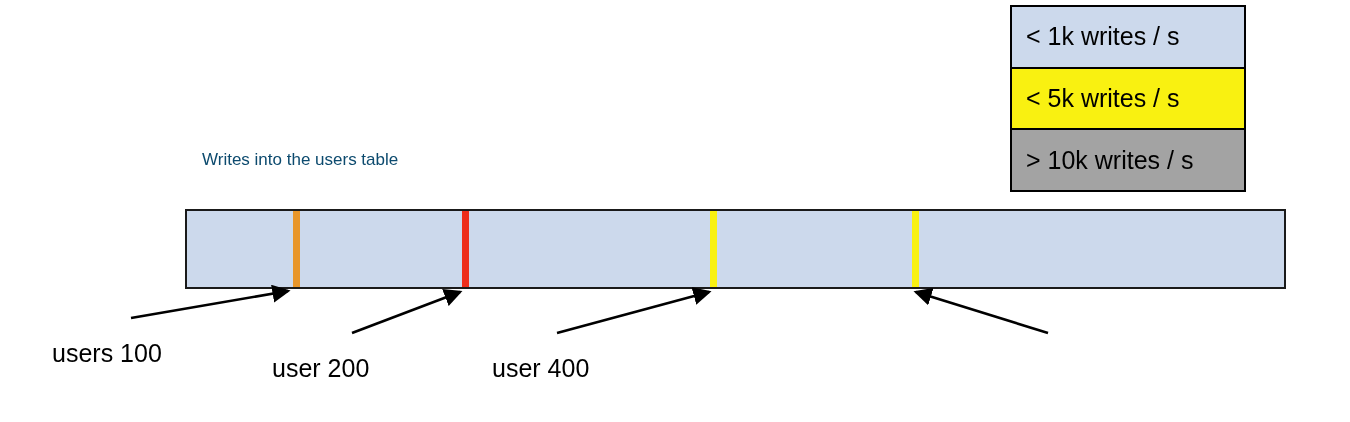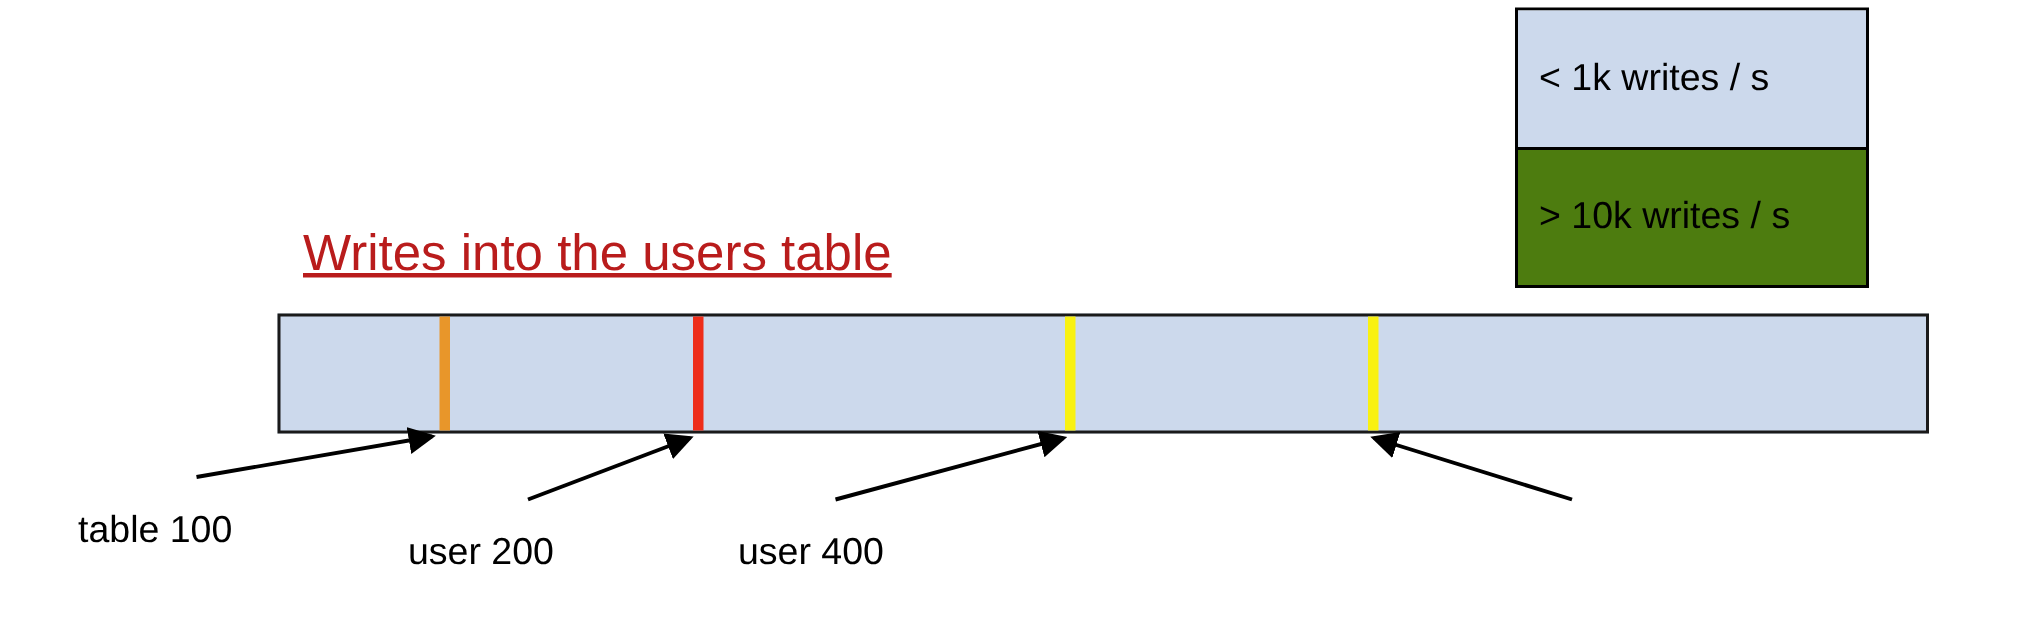--- a/index.html
+++ b/index.html
@@ -47,24 +47,23 @@
     line-height: 1;
     white-space: nowrap;
     letter-spacing: 0px;
   }
 
   
   #chart-title {
     position: absolute;
     left: 202px;
     top: 150px;
-    font-size: 34px;
-    color: #b91c1c;
+    font-size: 17px;
+    color: #0c4a6e;
     white-space: nowrap;
-    text-decoration: underline;
   }
 
   
   #bar {
     position: absolute;
     left: 185px;
     top: 209px;
     width: 1101px;
     height: 80px;
     box-sizing: border-box;
@@ -98,21 +97,24 @@
 </style>
 </head>
 <body>
 
 <div id="canvas">
 
   <div id="legend">
     <div class="legend-row" style="background: rgb(204, 217, 236);">
       <span class="legend-label">&lt; 1k writes / s</span>
     </div>
-    <div class="legend-row" style="background: #4d7c0f;">
+    <div class="legend-row" style="background: rgb(249, 241, 17);">
+      <span class="legend-label">&lt; 5k writes / s</span>
+    </div>
+    <div class="legend-row" style="background: #a3a3a3;">
       <span class="legend-label">&gt; 10k writes / s</span>
     </div>
   </div>
 
   <div id="chart-title">Writes into the users table</div>
 
   <div id="bar" style="background: rgb(204, 217, 236); border-color: rgb(26, 26, 26);">
     <div class="marker" style="background: rgb(232, 150, 42); left: 9.7%;"></div>
     <div class="marker" style="background: rgb(238, 45, 26); left: 25.1%;"></div>
     <div class="marker" style="background: rgb(249, 241, 17); left: 47.7%;"></div>
@@ -124,17 +126,17 @@
       <marker id="ah" markerWidth="7" markerHeight="7" refX="6" refY="3.5" orient="auto" markerUnits="strokeWidth">
         <polygon points="0 0, 7 3.5, 0 7" fill="#000000"></polygon>
       </marker>
     </defs>
     <line stroke="#000000" stroke-width="2.6" marker-end="url(#ah)" x1="131" y1="318" x2="288" y2="291"></line>
     <line stroke="#000000" stroke-width="2.6" marker-end="url(#ah)" x1="352" y1="333" x2="460" y2="292"></line>
     <line stroke="#000000" stroke-width="2.6" marker-end="url(#ah)" x1="557" y1="333" x2="709" y2="292"></line>
     <line stroke="#000000" stroke-width="2.6" marker-end="url(#ah)" x1="1048" y1="333" x2="916" y2="292"></line>
   </svg>
 
-  <div class="user-label" style="left: 52px; top: 339px;">table 100</div>
+  <div class="user-label" style="left: 52px; top: 339px;">users 100</div>
   <div class="user-label" style="left: 272px; top: 354px;">user 200</div>
   <div class="user-label" style="left: 492px; top: 354px;">user 400</div>
 
 </div>
 
 </body></html>

